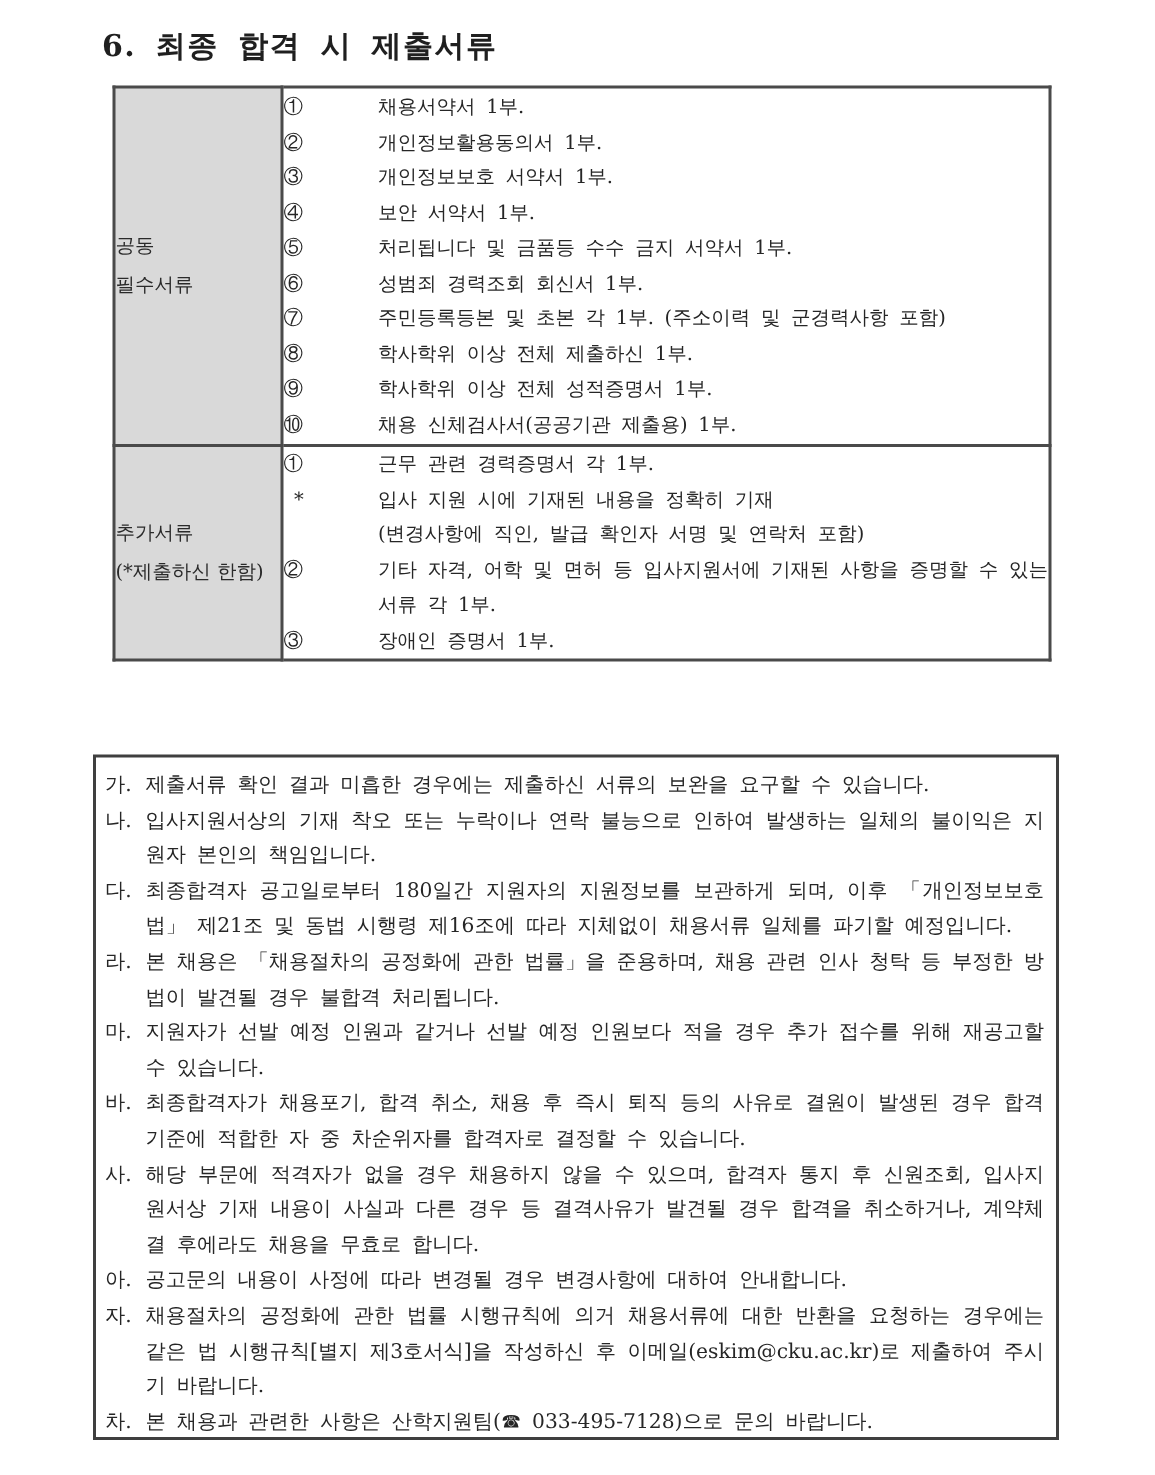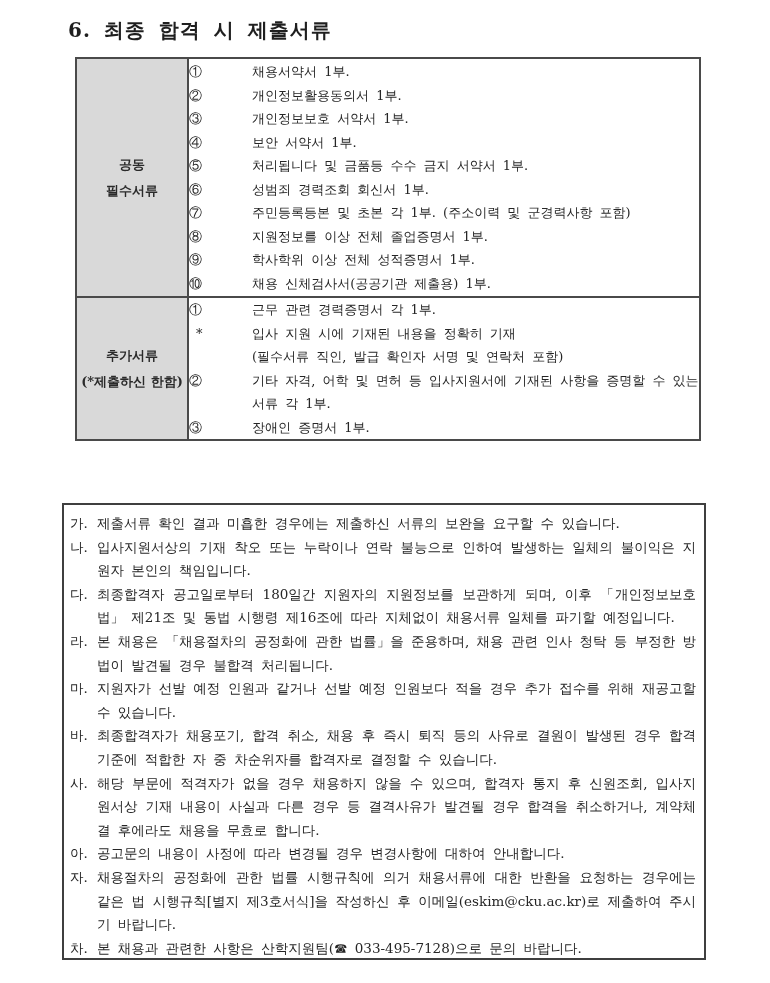--- a/index.html
+++ b/index.html
@@ -31,22 +31,21 @@
     font-size:13px;
   }
   .doc-table td{
     border:2px solid #4a4a4a;
     vertical-align:middle;
     padding:0;
   }
   .th-cell{
     width:110px;
     background:#d9d9d9;
-    text-align:center;
-    font-weight:bold;
+    font-weight:normal;
     font-size:13px;
     line-height:26px;
     color:#2a2a2a;
   }
   .th-cell .hl2{letter-spacing:0px;}
   .tc-cell{
     width:510px;
     background:#ffffff;
     padding:4px 8px 4px 10px;
   }
@@ -131,21 +130,21 @@
         <div class="titem">
               <span class="marker">⑥</span>
               <span class="titem-text">성범죄 경력조회 회신서 1부.</span>
             </div>
         <div class="titem">
               <span class="marker">⑦</span>
               <span class="titem-text">주민등록등본 및 초본 각 1부. (주소이력 및 군경력사항 포함)</span>
             </div>
         <div class="titem">
               <span class="marker">⑧</span>
-              <span class="titem-text">지원정보를 이상 전체 졸업증명서 1부.</span>
+              <span class="titem-text">학사학위 이상 전체 제출하신 1부.</span>
             </div>
         <div class="titem">
               <span class="marker">⑨</span>
               <span class="titem-text">학사학위 이상 전체 성적증명서 1부.</span>
             </div>
         <div class="titem">
               <span class="marker">⑩</span>
               <span class="titem-text">채용 신체검사서(공공기관 제출용) 1부.</span>
             </div>
       </td>
@@ -159,21 +158,21 @@
         <div class="titem">
               <span class="marker">①</span>
               <span class="titem-text">근무 관련 경력증명서 각 1부.</span>
             </div>
         <div class="titem sub">
               <span class="marker">*</span>
               <span class="titem-text">입사 지원 시에 기재된 내용을 정확히 기재</span>
             </div>
         <div class="titem cont">
               <span class="marker"></span>
-              <span class="titem-text">(필수서류 직인, 발급 확인자 서명 및 연락처 포함)</span>
+              <span class="titem-text">(변경사항에 직인, 발급 확인자 서명 및 연락처 포함)</span>
             </div>
         <div class="titem">
               <span class="marker">②</span>
               <span class="titem-text">기타 자격, 어학 및 면허 등 입사지원서에 기재된 사항을 증명할 수 있는 서류 각 1부.</span>
             </div>
         <div class="titem">
               <span class="marker">③</span>
               <span class="titem-text">장애인 증명서 1부.</span>
             </div>
       </td>

